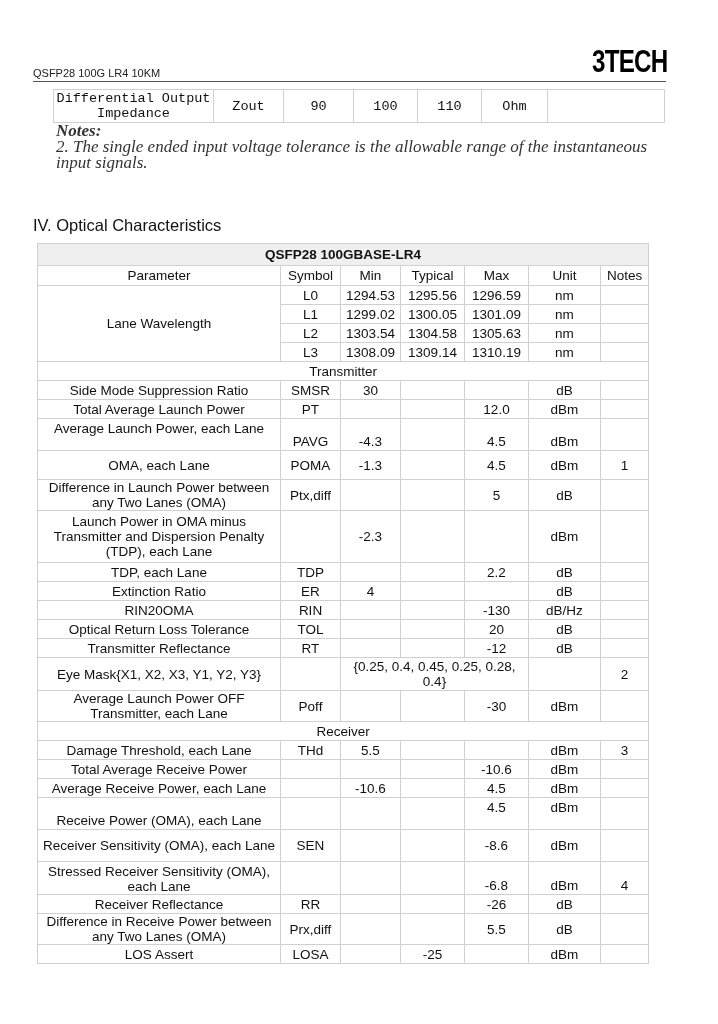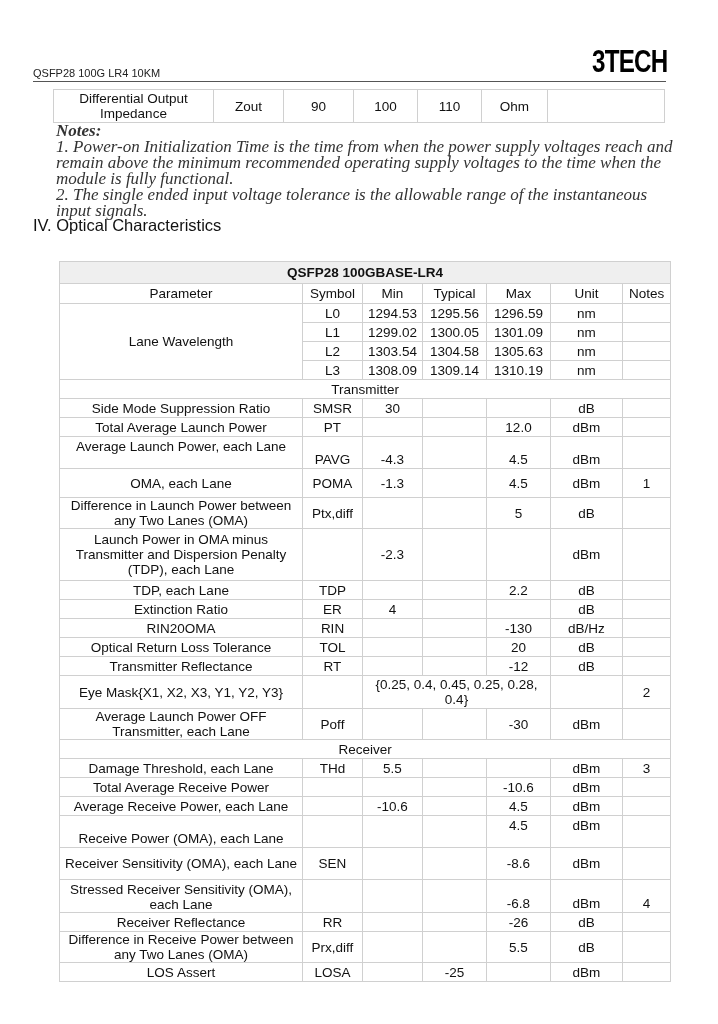--- a/index.html
+++ b/index.html
@@ -5,28 +5,28 @@
   html, body { margin:0; padding:0; background:#ffffff; }
   body { width:718px; height:1024px; position:relative; overflow:hidden; font-family:"Liberation Sans", sans-serif; color:#111; }
   .hdr-text { position:absolute; left:33px; top:67px; font-size:11px; color:#222; }
   .logo { position:absolute; left:592px; top:44px; font-family:"Liberation Sans", sans-serif; font-weight:bold; font-size:31px; letter-spacing:-1px; transform:scaleX(0.78); transform-origin:left top; color:#000; }
   .hdr-rule { position:absolute; left:33px; top:81px; width:633px; height:1px; background:#555; }
 
   table { border-collapse:collapse; table-layout:fixed; position:absolute; }
   td { border:1px solid #d0d0d0; text-align:center; font-size:13.5px; padding:0 2px; line-height:15px; }
 
   .top-tbl { left:53px; top:89px; width:611px; }
-  .top-tbl td { height:32px; }
+  .top-tbl td { height:32px;font-family:Liberation Mono, monospace; }
 
   .notes { position:absolute; left:56px; top:123px; width:620px; font-family:"Liberation Serif", serif; font-style:italic; font-size:17px; line-height:16px; color:#333; }
   .notes .title { font-weight:bold; }
 
   .section-title { position:absolute; left:33px; top:216px; font-size:16.5px; font-weight:normal; color:#111; }
 
-  .opt-tbl { left:59px; top:243px; width:611px;margin-top:18px; }
+  .opt-tbl { left:37px; top:243px; width:611px; }
   .opt-tbl .tbl-title td { background:#efefef; font-weight:bold; height:21px; }
   .opt-tbl .group td { height:18px; }
   .va-bottom { vertical-align:bottom; padding-bottom:1px; }
   .va-top { vertical-align:top; padding-top:2px; }
 </style>
 </head>
 <body>
 
 <div class="hdr-text">QSFP28 100G LR4 10KM</div>
 <div class="logo">3TECH</div>
@@ -50,21 +50,20 @@
     <td>100</td>
     <td>110</td>
     <td>Ohm</td>
     <td></td>
   </tr>
 </tbody>
   </table>
 
 <div class="notes">
   <div class="title">Notes:</div>
-  <div>1. Power-on Initialization Time is the time from when the power supply voltages reach and remain above the minimum recommended operating supply voltages to the time when the module is fully functional.</div>
   <div>2. The single ended input voltage tolerance is the allowable range of the instantaneous input signals.</div>
 </div>
 
 <div class="section-title">IV. Optical Characteristics</div>
 
 <table class="opt-tbl">
   <colgroup>
       <col style="width:243px">
       <col style="width:60px">
       <col style="width:60px">

